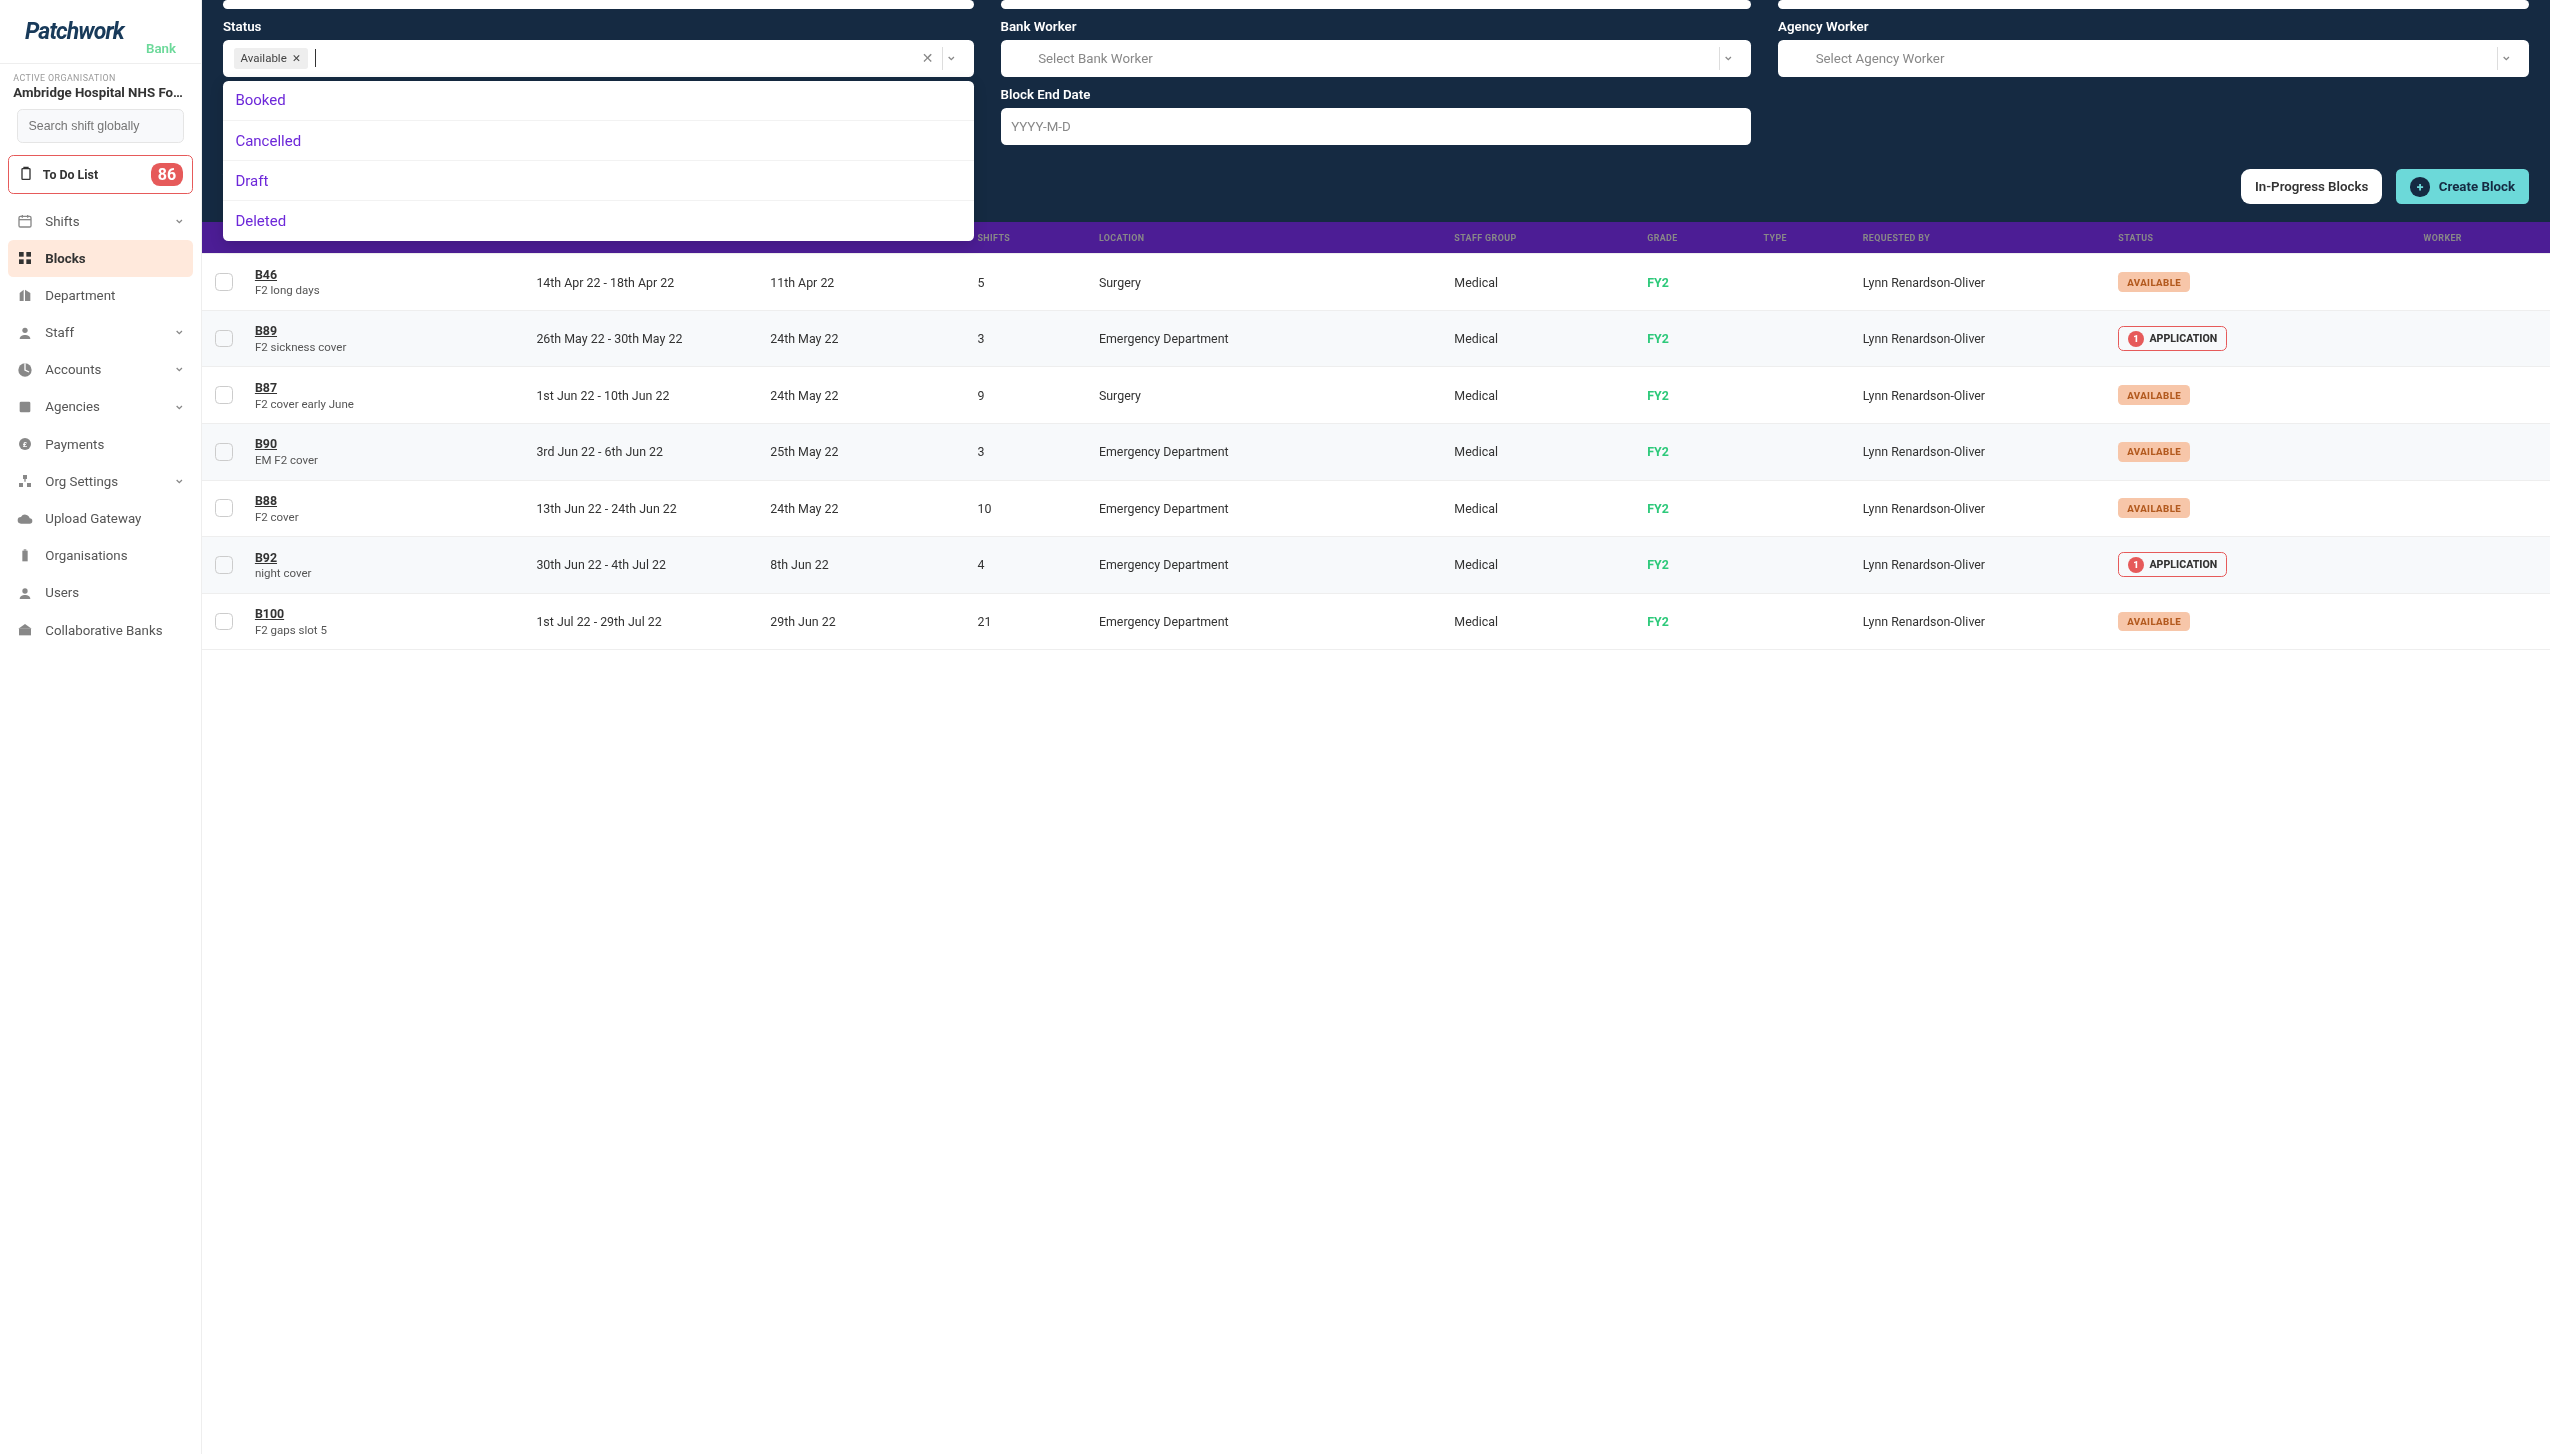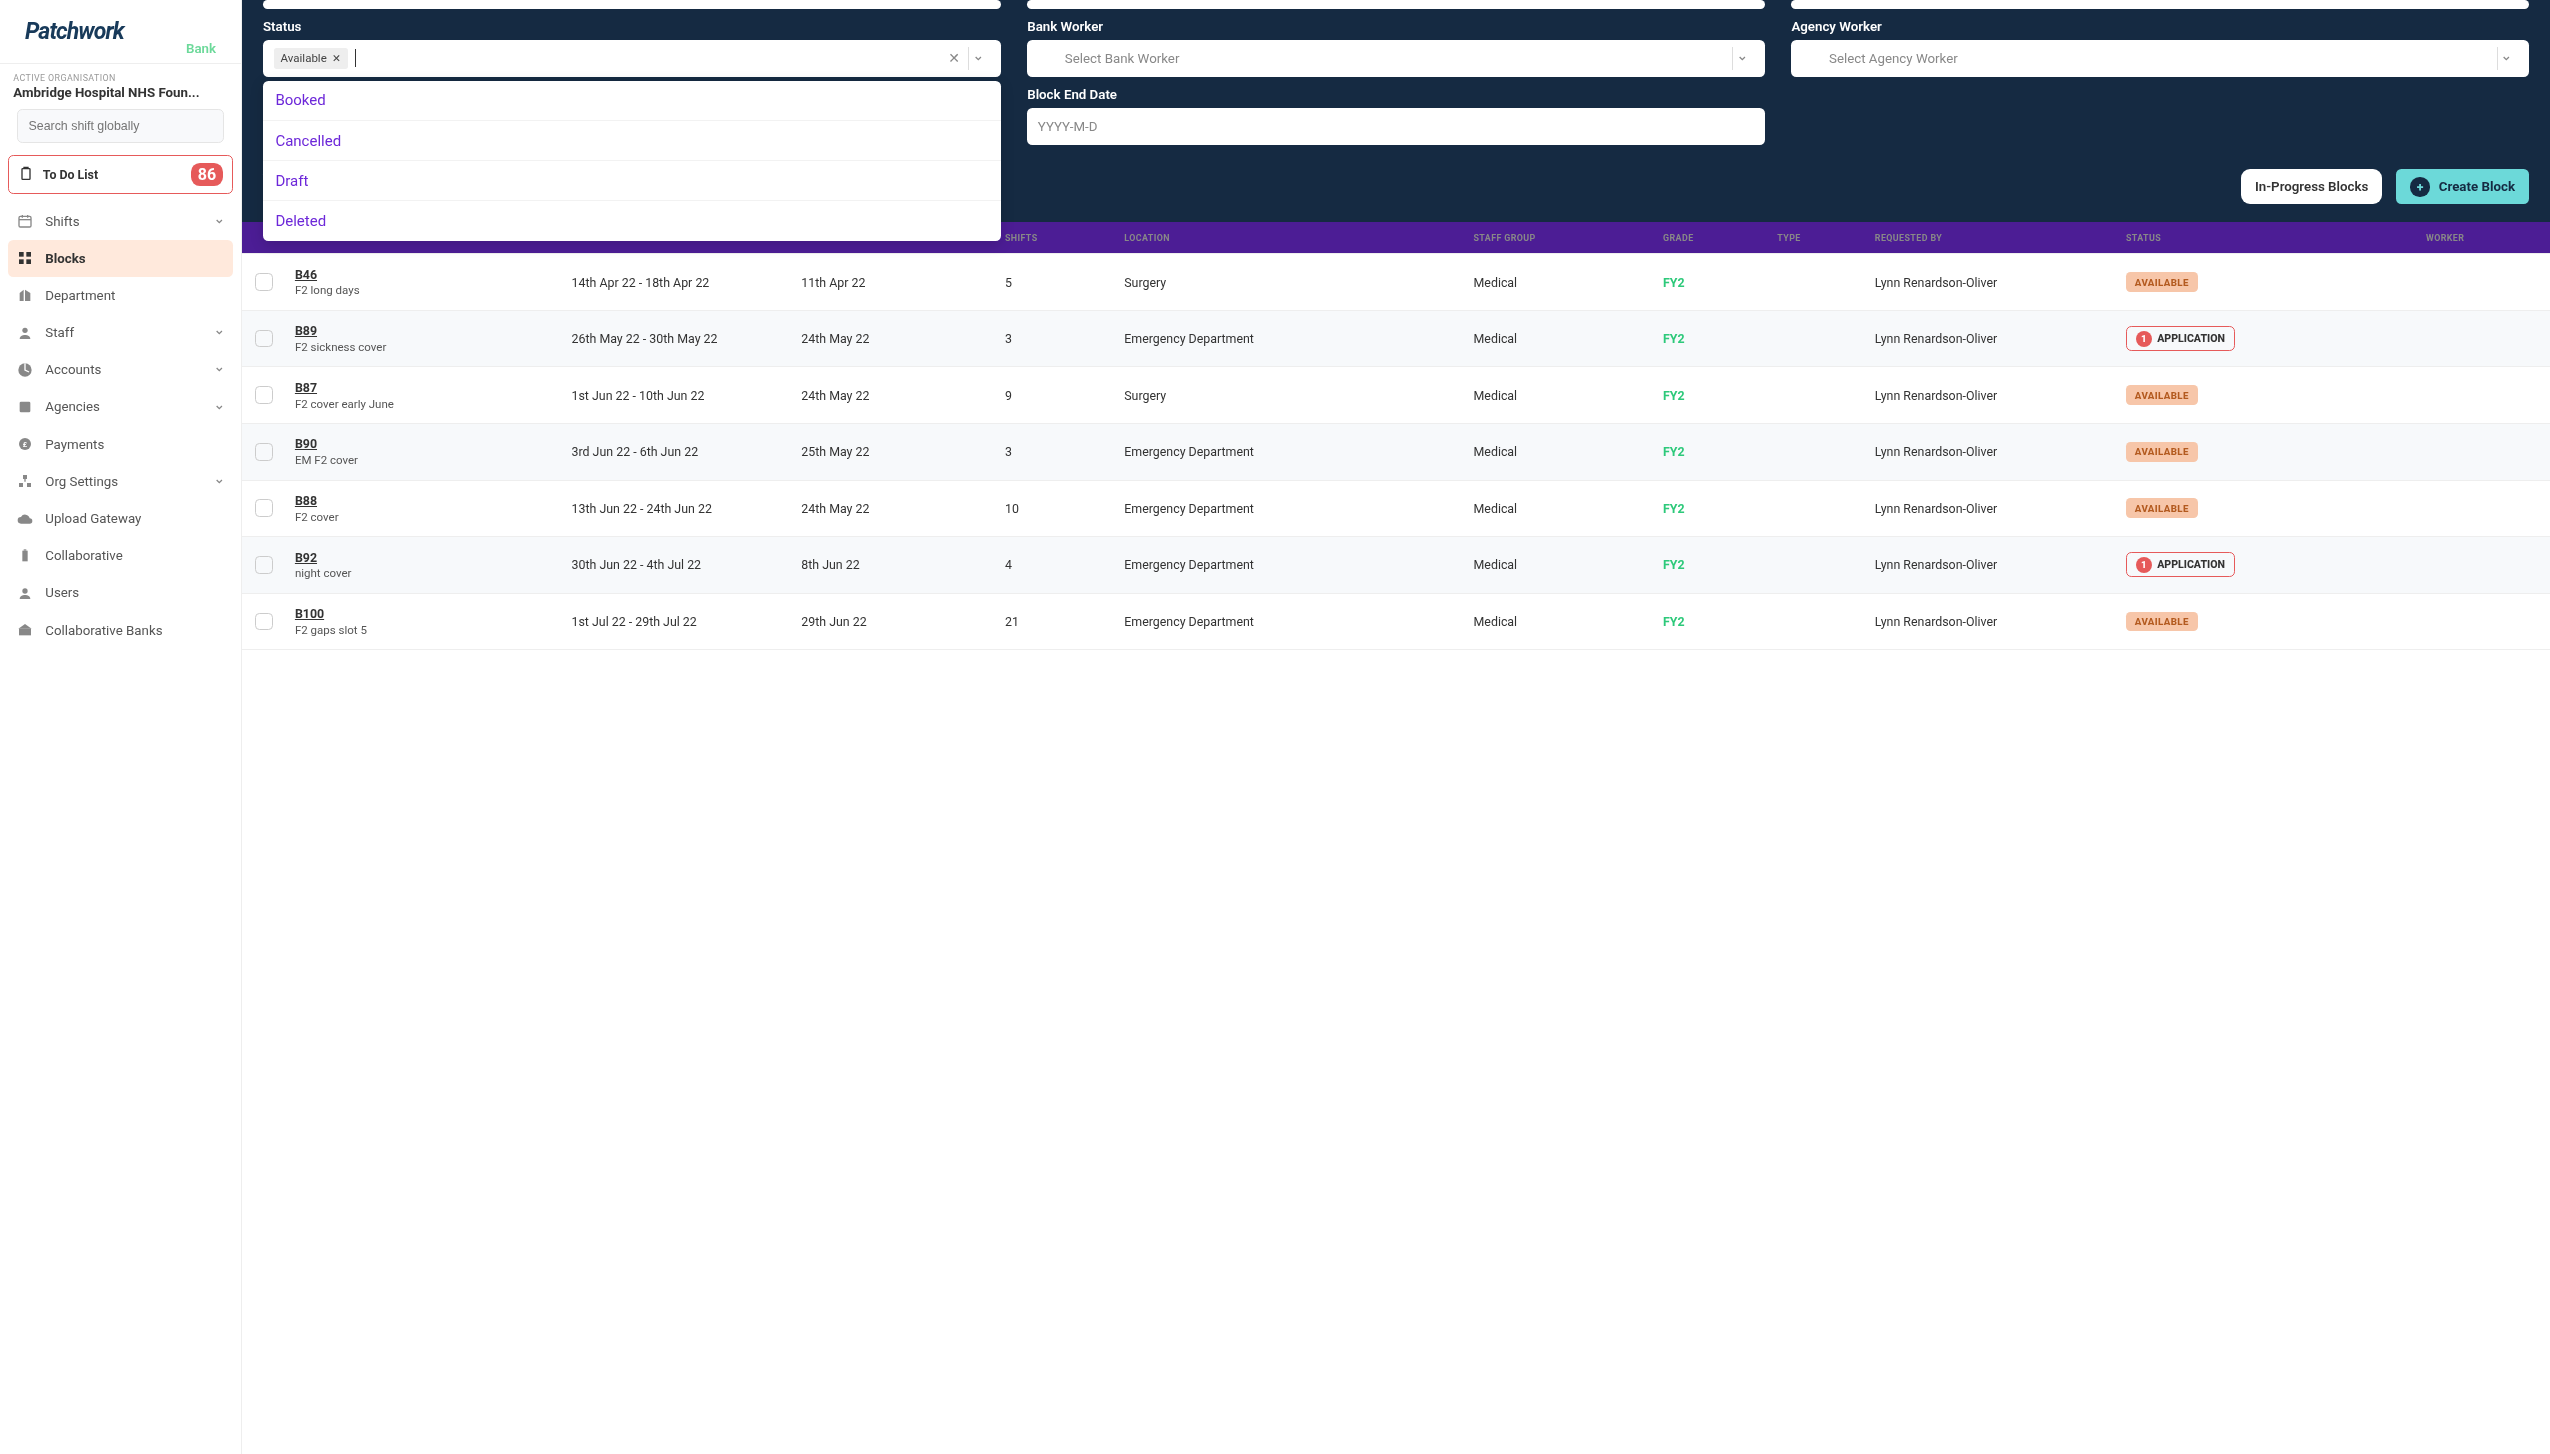--- a/index.html
+++ b/index.html
@@ -1,20 +1,20 @@
 <!DOCTYPE html>
 <html style="font-size:14px"><head>
 <meta charset="utf-8">
 <style>
 * { box-sizing: border-box; margin: 0; padding: 0; }
 body { font-family: -apple-system, BlinkMacSystemFont, "Segoe UI", Roboto, sans-serif; font-size: 12.4px; color: #333; overflow: hidden; }
 .app { display: flex; height: 100vh; }
 
 
-.sidebar { width: 242px; background: #fff; border-right: 0.9px solid #eee; display: flex; flex-direction: column; }
+.sidebar { width: 202px; background: #fff; border-right: 0.9px solid #eee; display: flex; flex-direction: column; }
 .logo-area { padding: 17.7px 25px 7px; }
 .logo-main { font-size: 23px; font-weight: 700; font-style: italic; color: #183a5a; letter-spacing: -0.9px; }
 .logo-sub { font-size: 13.3px; font-weight: 600; color: #6cd99a; text-align: right; margin-top: -3.5px; }
 .divider { border: none; border-top: 0.9px solid #eee; }
 .org-section { padding: 8.9px 8.9px 3.5px; }
 .org-label { font-size: 8.9px; color: #999; letter-spacing: 0.4px; padding: 0 4.4px; }
 .org-name { font-size: 13.3px; font-weight: 700; color: #333; padding: 1.8px 4.4px 8.9px; white-space: nowrap; overflow: hidden; text-overflow: ellipsis; }
 .search-global { margin: 0 8px 8.9px; width: calc(100% - 16px); padding: 8.9px 10.6px; border: 0.9px solid #e5e5e5; border-radius: 5.3px; background: #f8f9fb; font-size: 12.4px; color: #999; }
 .todo-item { margin: 0 8px 8.9px; border: 0.9px solid #e65a5a; border-radius: 5.3px; display: flex; align-items: center; padding: 7px 8.9px; gap: 8.9px; }
 .todo-badge { background: #e65a5a; color: #fff; border-radius: 8.9px; padding: 1.8px 7px; font-size: 16px; font-weight: 700; margin-left: auto; }
@@ -210,21 +210,21 @@
           </span>
           <span>Upload Gateway</span>
         </div>
         <div class="nav-item">
           <span class="nav-icon">
             <svg width="16" height="16" viewBox="0 0 24 24" fill="#888">
               <rect x="8" y="4" width="8" height="16"></rect>
               <rect x="10" y="2" width="4" height="2"></rect>
             </svg>
           </span>
-          <span>Collaborative</span>
+          <span>Organisations</span>
         </div>
         <div class="nav-item">
           <span class="nav-icon">
             <svg width="16" height="16" viewBox="0 0 24 24" fill="#888">
               <circle cx="12" cy="9" r="4"></circle>
               <path d="M4 21c0-4 4-6 8-6s8 2 8 6"></path>
             </svg>
           </span>
           <span>Users</span>
         </div>

